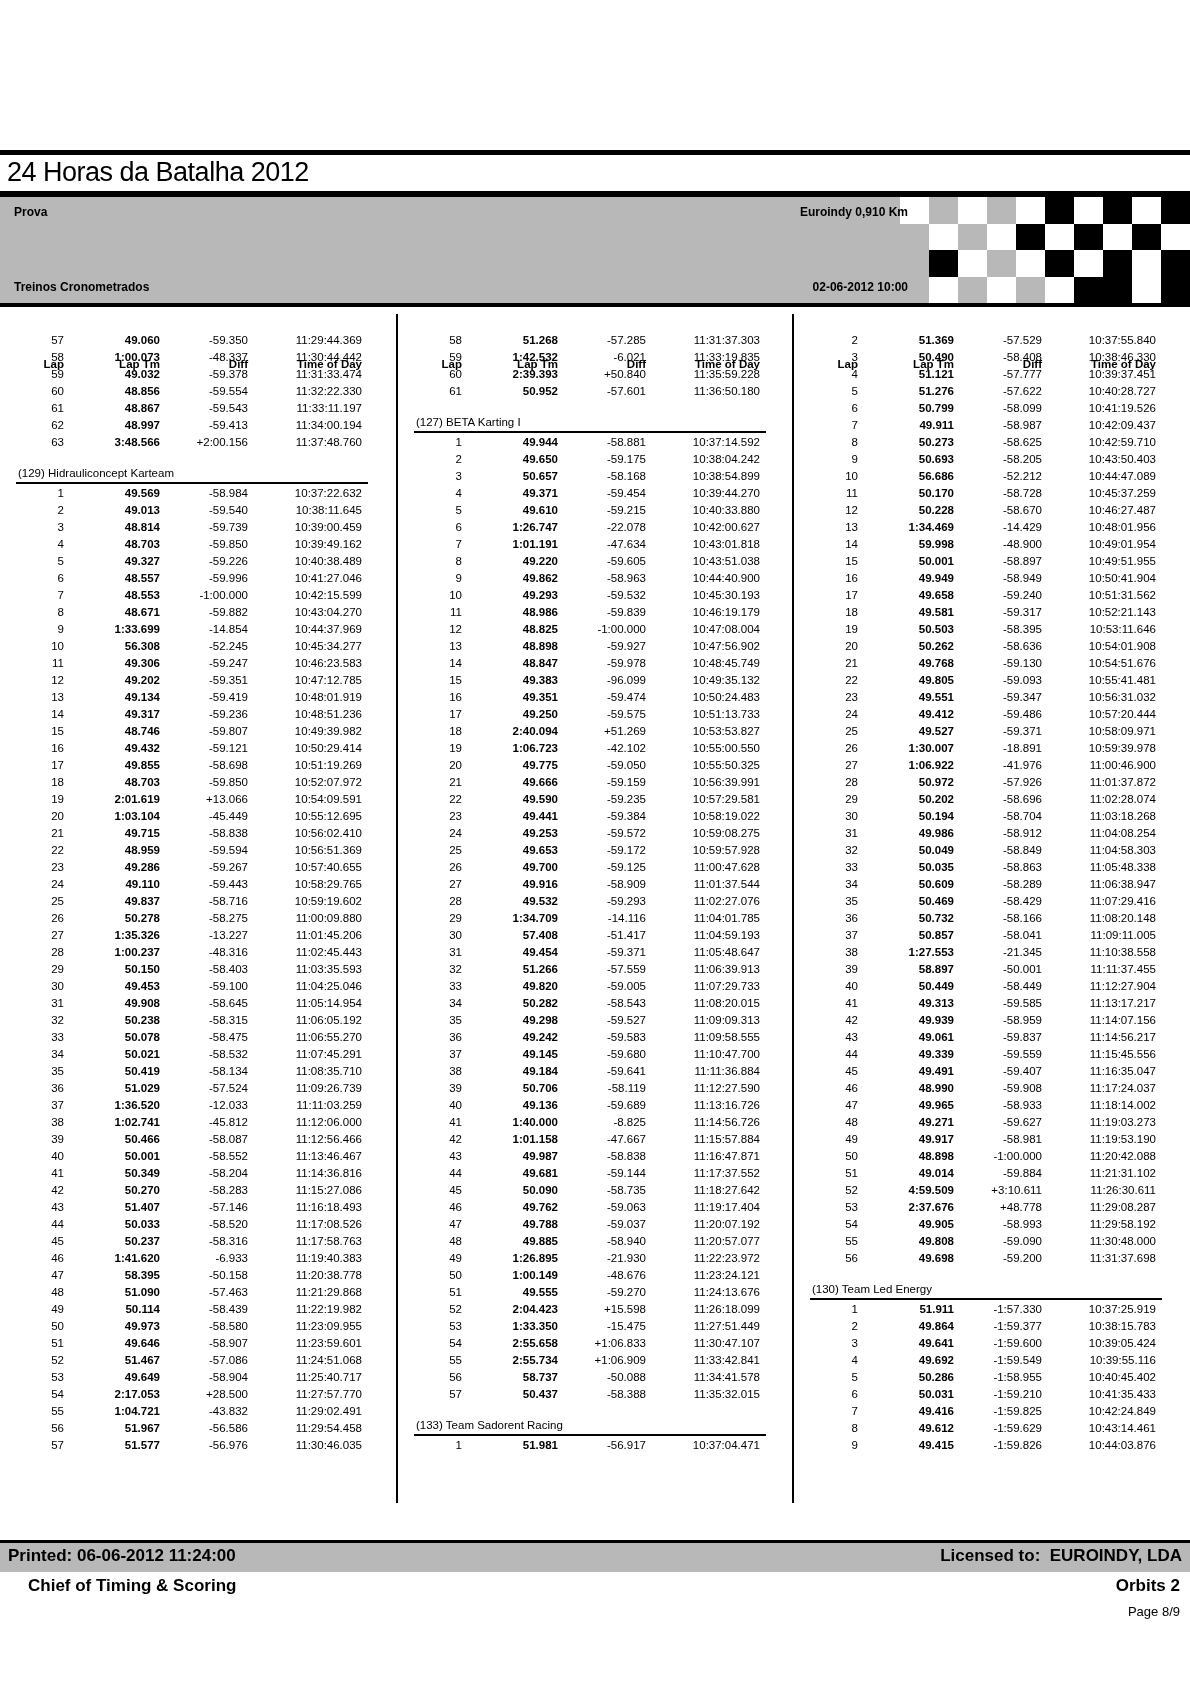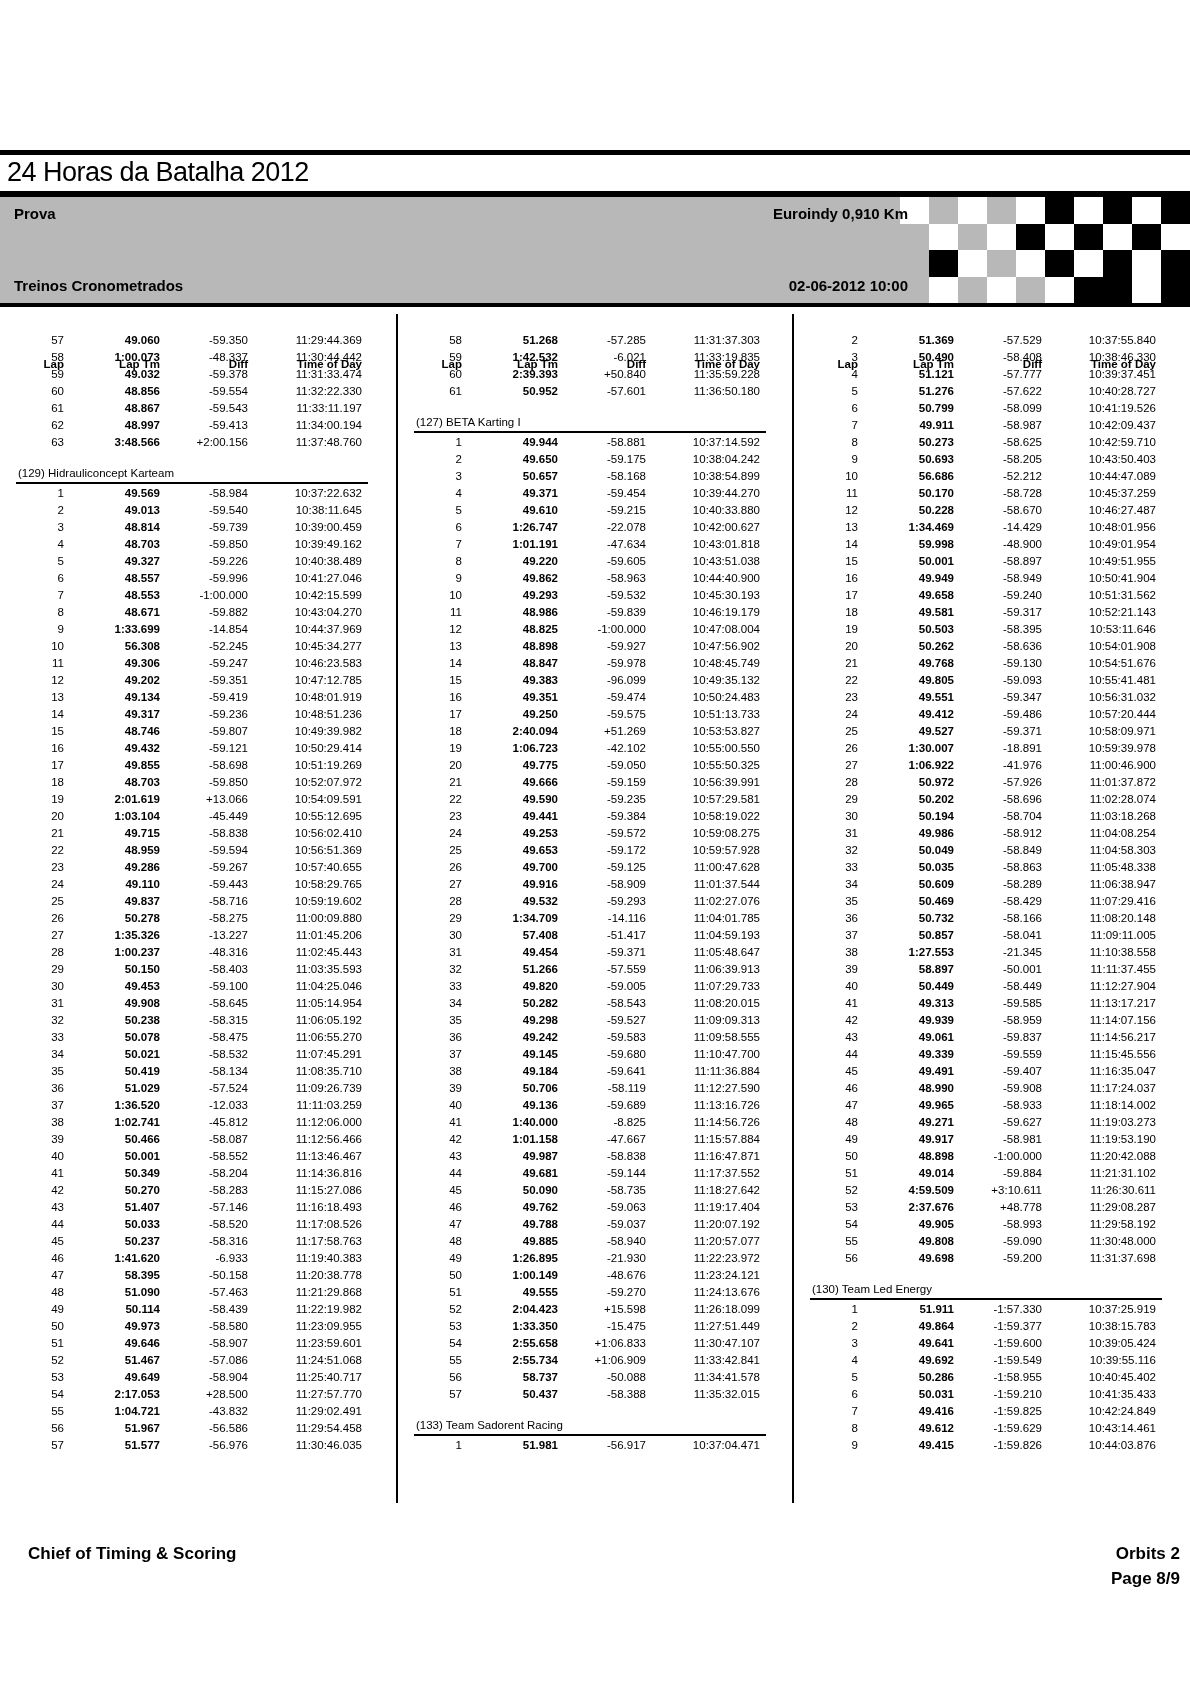--- a/index.html
+++ b/index.html
@@ -17,21 +17,21 @@
   }
   .band {
     position:relative; height:106px; background:#b8b8b8;
     border-top:6px solid #000; border-bottom:4px solid #000;
   }
   .band-rows {
     position:absolute; left:0; top:0; bottom:0; width:908px;
     display:flex; flex-direction:column; justify-content:space-between;
     padding:8px 0 9px 0; box-sizing:border-box; z-index:2;
   }
-  .band-row { display:flex; justify-content:space-between; font-size:15px; font-weight:bold; }
+  .band-row { display:flex; justify-content:space-between; font-size:12px; font-weight:bold; }
   .band-label { padding-left:14px; }
   .band-value { text-align:right; }
   .flag {
     position:absolute; right:0; top:0; width:290px; height:106px;
     display:grid; grid-template-columns:repeat(10,1fr); grid-template-rows:repeat(4,1fr);
     z-index:1;
   }
   .flag div { width:100%; height:100%; }
 
   
@@ -56,21 +56,21 @@
     background:#b8b8b8; border-top:3px solid #000;
     display:flex; justify-content:space-between;
     font-size:17px; font-weight:bold; padding:3px 8px 6px 8px;
   }
   .printbar .lic { white-space:pre; }
   .fline {
     display:flex; justify-content:space-between;
     font-size:17px; font-weight:bold; height:27px; align-items:center;
     padding:0 10px 0 28px;
   }
-  .fline.small { font-size:17px; font-weight:bold; height:24px; }
+  .fline.small { font-size:13px; font-weight:normal; height:24px; }
 </style>
 </head>
 <body>
 
 <div class="doc">
 
   <div class="titleblock">
     <div class="title">24 Horas da Batalha 2012</div>
   </div>
 
@@ -1294,20 +1294,24 @@
         <div class="trow">
           <span class="lap">9</span>
           <span class="tm">49.415</span>
           <span class="df">-1:59.826</span>
           <span class="td">10:44:03.876</span>
         </div>
       </div>
     </div>
 
   <div class="footer">
+    <div class="printbar">
+      <span>Printed: 06-06-2012 11:24:00</span>
+      <span class="lic">Licensed to:  EUROINDY, LDA</span>
+    </div>
     <div id="footer-lines">
         <div class="fline">
           <span>Chief of Timing &amp; Scoring</span>
           <span>Orbits 2</span>
         </div>
         <div class="fline small">
           <span></span>
           <span>Page 8/9</span>
         </div>
       </div>

